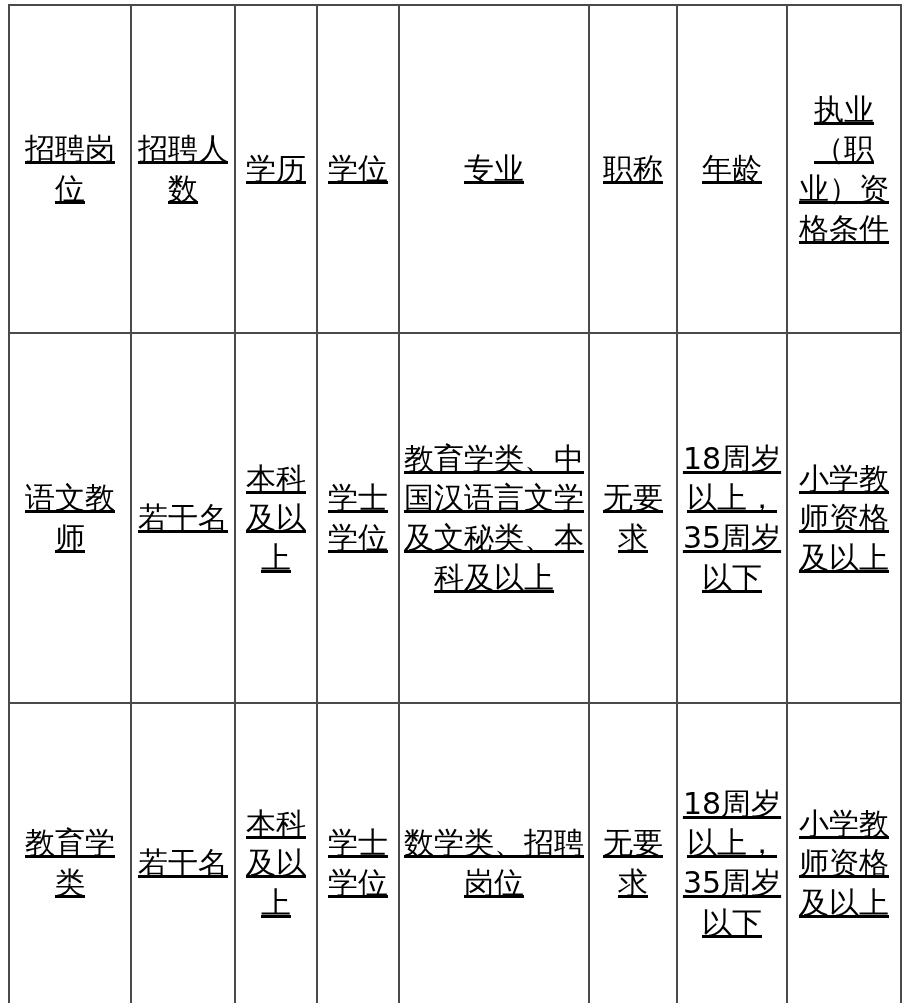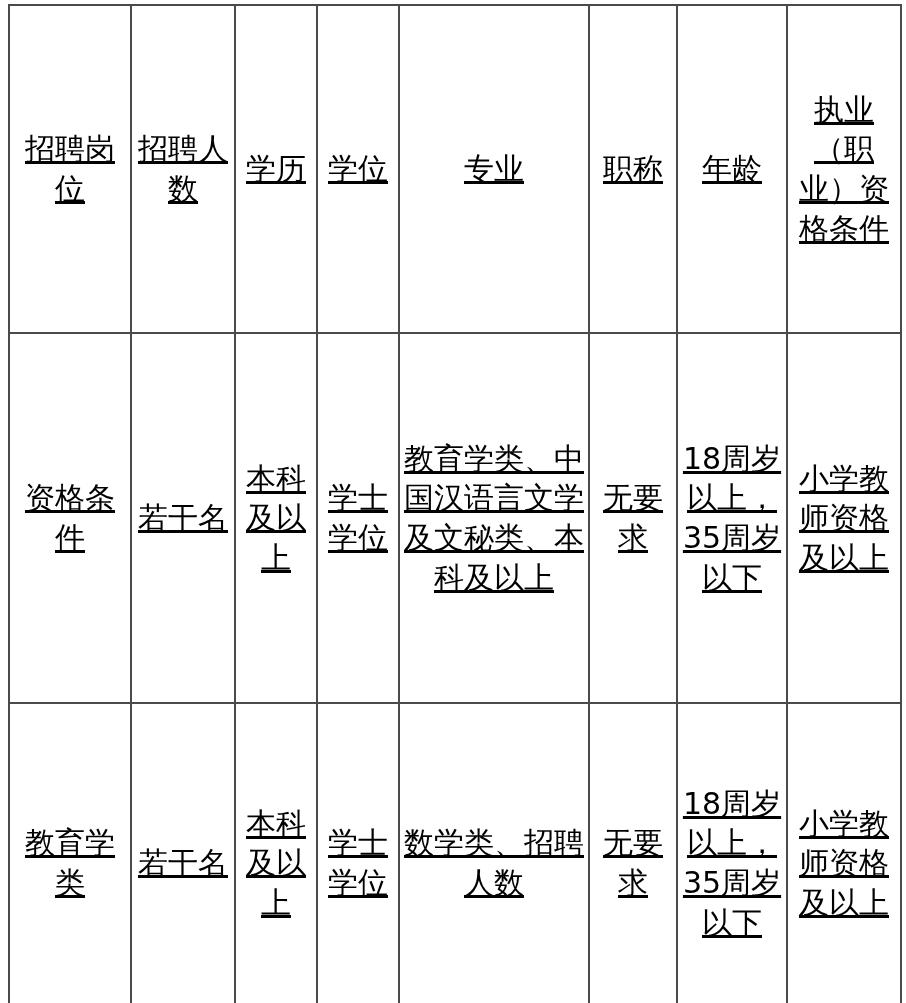--- a/index.html
+++ b/index.html
@@ -101,21 +101,21 @@
         <td>
           <span class="cell-text">年龄</span>
         </td>
         <td>
           <span class="cell-text">执业（职业）资格条件</span>
         </td>
       </tr>
 
       <tr class="body-row">
         <td>
-          <span class="cell-text">资格条件</span>
+          <span class="cell-text">语文教师</span>
         </td>
         <td>
           <span class="cell-text">若干名</span>
         </td>
         <td>
           <span class="cell-text">本科及以上</span>
         </td>
         <td>
           <span class="cell-text">学士学位</span>
         </td>
@@ -140,21 +140,21 @@
         <td>
           <span class="cell-text">若干名</span>
         </td>
         <td>
           <span class="cell-text">本科及以上</span>
         </td>
         <td>
           <span class="cell-text">学士学位</span>
         </td>
         <td>
-          <span class="cell-text">数学类、招聘人数</span>
+          <span class="cell-text">数学类、招聘岗位</span>
         </td>
         <td>
           <span class="cell-text">无要求</span>
         </td>
         <td>
           <span class="cell-text">18周岁以上，35周岁以下</span>
         </td>
         <td>
           <span class="cell-text">小学教师资格及以上</span>
         </td>

